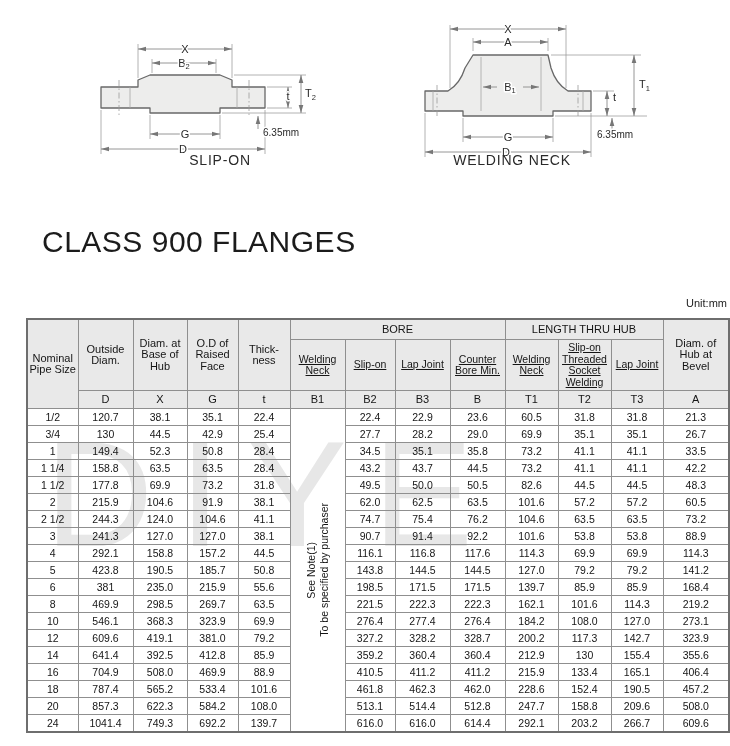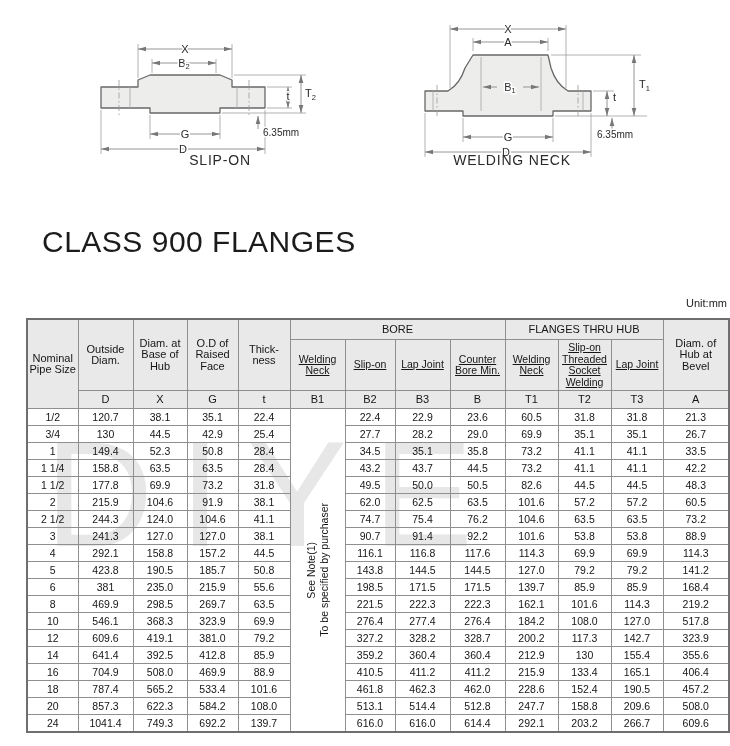--- a/index.html
+++ b/index.html
@@ -139,21 +139,21 @@
         <col style="width:66px">
       </colgroup>
       <thead>
         <tr class="r-group">
           <th rowspan="3">Nominal Pipe Size</th>
           <th rowspan="2">Outside Diam.</th>
           <th rowspan="2">Diam. at Base of Hub</th>
           <th rowspan="2">O.D of Raised Face</th>
           <th rowspan="2">Thick-ness</th>
           <th colspan="4">BORE</th>
-          <th colspan="3">FLANGES THRU HUB</th>
+          <th colspan="3">LENGTH THRU HUB</th>
           <th rowspan="2">Diam. of Hub at Bevel</th>
         </tr>
         <tr class="r-label">
           <th>Welding Neck</th>
           <th>Slip-on</th>
           <th>Lap Joint</th>
           <th>Counter Bore Min.</th>
           <th>Welding Neck</th>
           <th>Slip-on Threaded Socket Welding</th>
           <th>Lap Joint</th>
@@ -353,21 +353,21 @@
             <td>546.1</td>
             <td>368.3</td>
             <td>323.9</td>
             <td>69.9</td>
             <td>276.4</td>
             <td>277.4</td>
             <td>276.4</td>
             <td>184.2</td>
             <td>108.0</td>
             <td>127.0</td>
-            <td>517.8</td>
+            <td>273.1</td>
           </tr>
           <tr>
             <td>12</td>
             <td>609.6</td>
             <td>419.1</td>
             <td>381.0</td>
             <td>79.2</td>
             <td>327.2</td>
             <td>328.2</td>
             <td>328.7</td>

